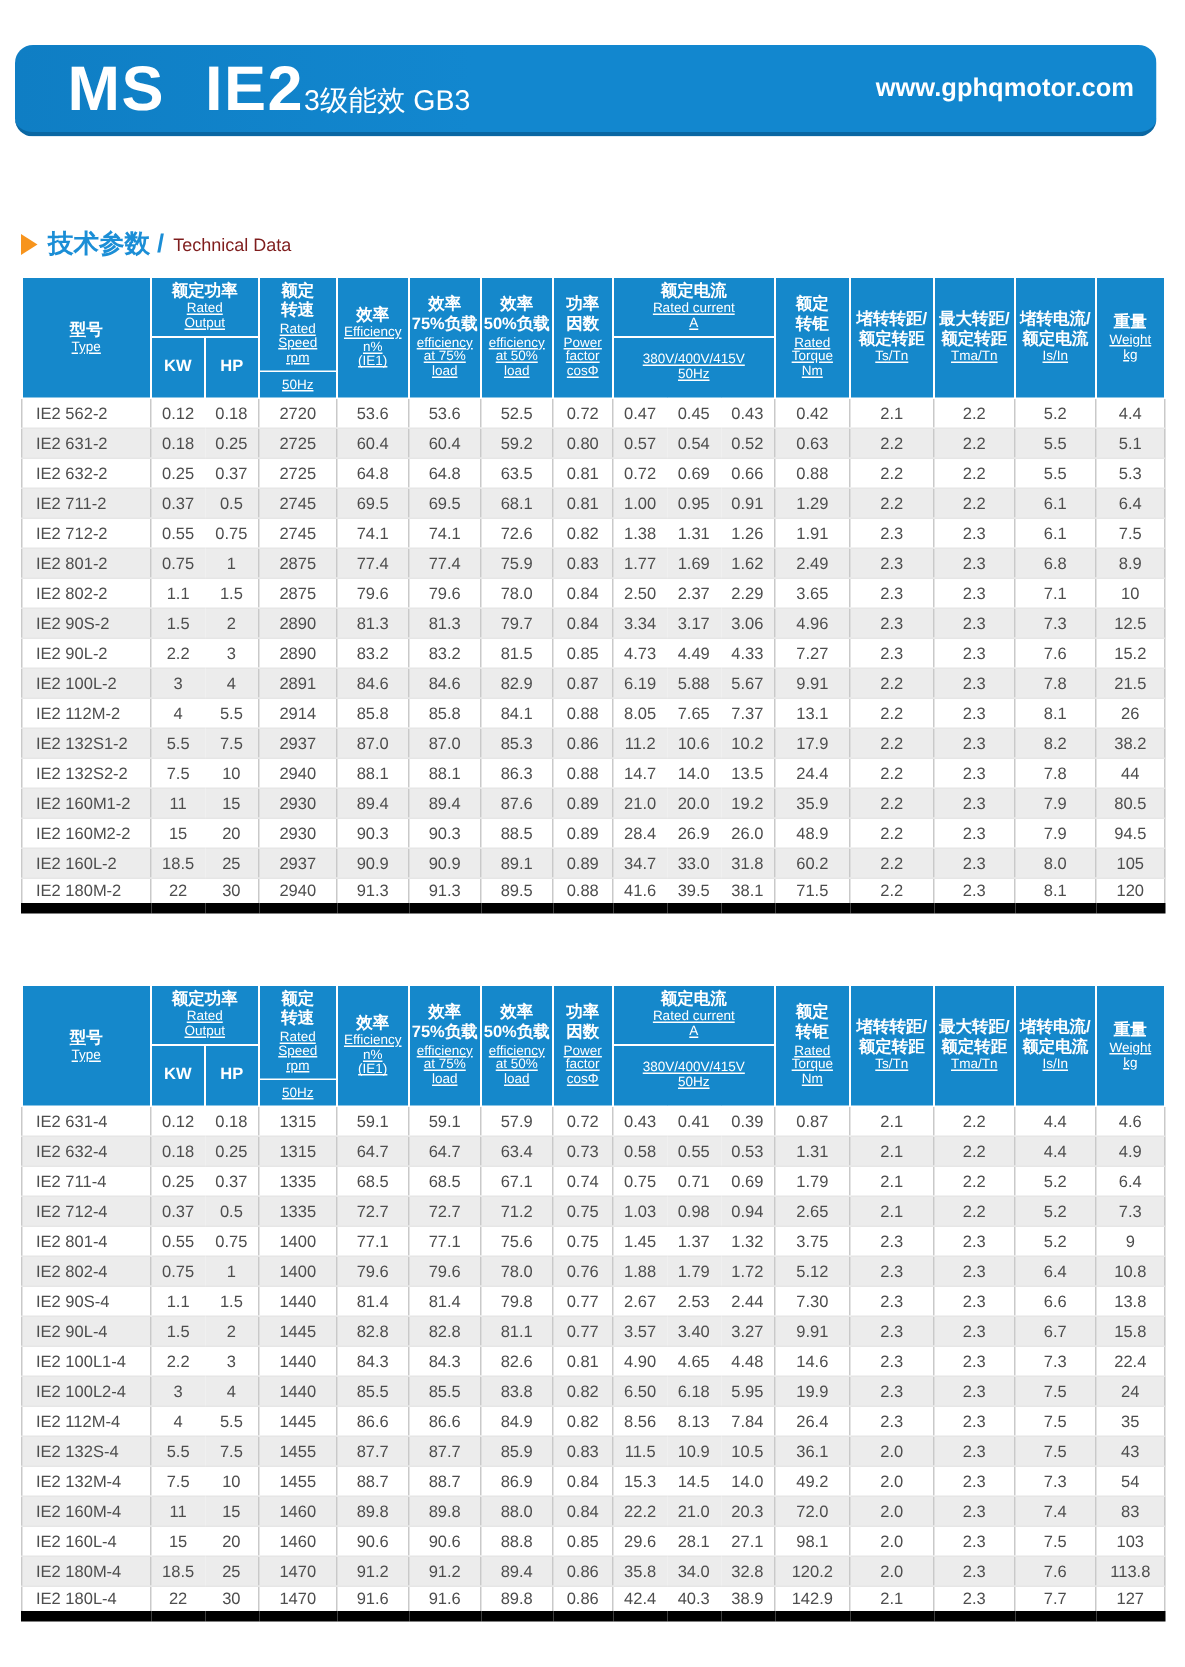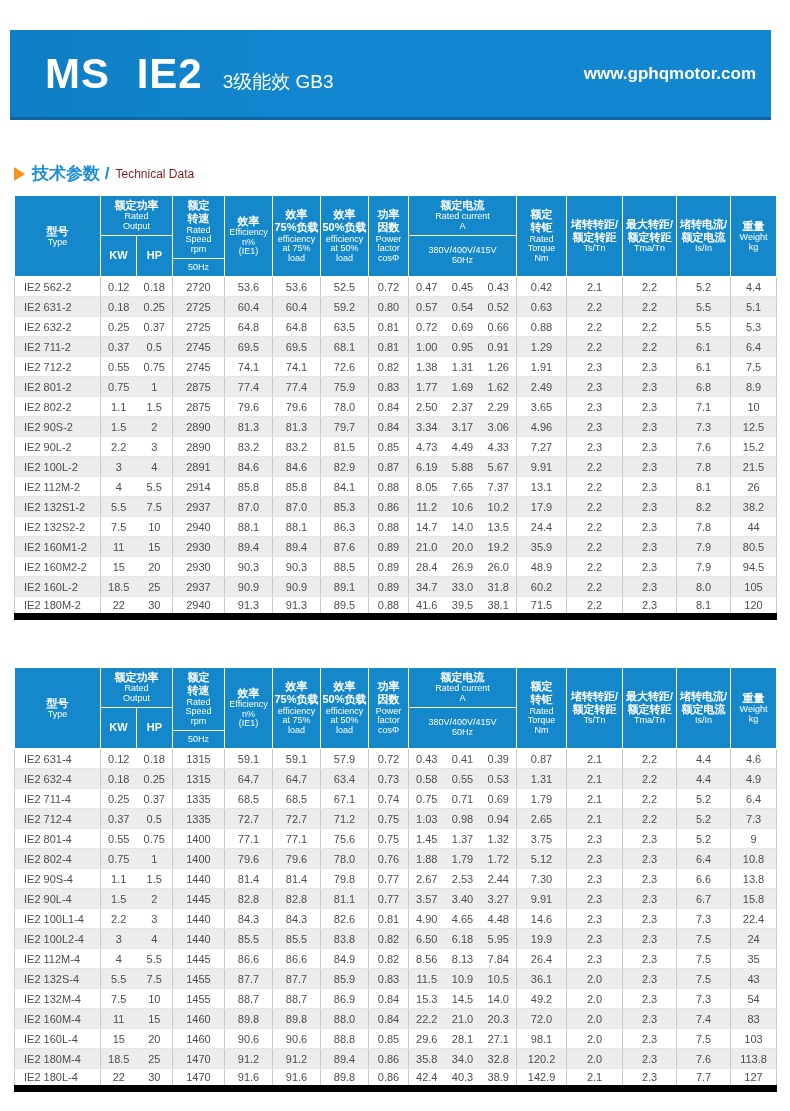--- a/index.html
+++ b/index.html
@@ -3,56 +3,56 @@
 <meta charset="utf-8">
 <style>
   html,body{margin:0;padding:0;background:#ffffff;}
   body{
     width:790px;min-height:1111px;
     font-family:"Liberation Sans","DejaVu Sans",sans-serif;
     color:#4d4d4d;
   }
   
   .banner{
-    margin:30px 19px 0 10px;height:90px;
+    margin:30px 19px 0 10px;height:61px;
     background:linear-gradient(90deg,#0f7ec4 0%,#1287cf 40%,#1287cf 100%);
     border-bottom:3px solid #0a67a3;
     display:flex;align-items:center;justify-content:space-between;
-    padding:0 15px 0 35px;box-sizing:border-box;
+    padding:0 15px 0 35px;box-sizing:border-box;border-radius:12px;
   }
   .brand-wrap{display:flex;align-items:baseline;}
   .brand{
     color:#ffffff;font-weight:bold;font-size:42px;letter-spacing:1px;
     word-spacing:14px;line-height:1;
   }
-  .banner-sub{color:#ffffff;font-size:19px;margin-left:20px;line-height:1;}
+  .banner-sub{color:#ffffff;font-size:19px;line-height:1;}
   .website{color:#ffffff;font-weight:bold;font-size:17px;margin-left:24px;}
   
-  .section{display:flex;align-items:center;margin:42px 0 10px 14px;}
+  .section{display:flex;align-items:center;margin:60px 0 10px 14px;}
   .tri{
     width:0;height:0;border-left:11px solid #f7941d;
     border-top:7px solid transparent;border-bottom:7px solid transparent;
     margin-right:7px;
   }
   .sec-zh{color:#1b8ed6;font-weight:bold;font-size:17px;margin-right:6px;}
   .sec-en{color:#7f1d1d;font-size:12px;}
   
   .tbl-wrap{margin:0 14px;}
   .tbl-wrap.second{margin-top:47px;}
   table.spec{
     width:762px;table-layout:fixed;border-collapse:collapse;
     font-size:11px;color:#4d4d4d;
   }
   table.spec thead th{
     background:#1588cb;color:#ffffff;border:1.5px solid #ffffff;
     text-align:center;vertical-align:middle;padding:1px 0;
     font-weight:normal;overflow:hidden;
   }
   .zh{display:block;font-weight:bold;font-size:11px;line-height:1.2;white-space:pre-line;}
-  .en{display:block;font-size:9px;line-height:1.08;white-space:pre-line;}
+  .en{display:block;font-size:9px;line-height:1.08;white-space:pre-line;text-decoration:underline;}
   tr.hr1{height:40px;}
   tr.hr2{height:23px;}
   tr.hr3{height:18px;}
   table.spec tbody tr{height:20px;}
   table.spec tbody tr:nth-child(odd){background:#ffffff;}
   table.spec tbody tr:nth-child(even){background:#ececec;}
   table.spec tbody td{
     text-align:center;padding:0;border-left:1px solid #c9c9c9;
     border-bottom:1px solid #e6e6e6;white-space:nowrap;
   }

